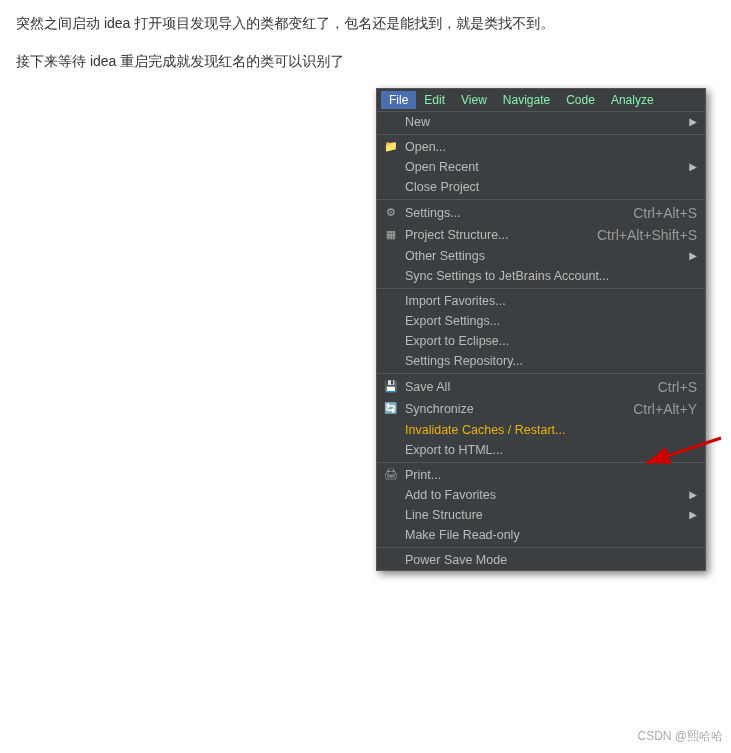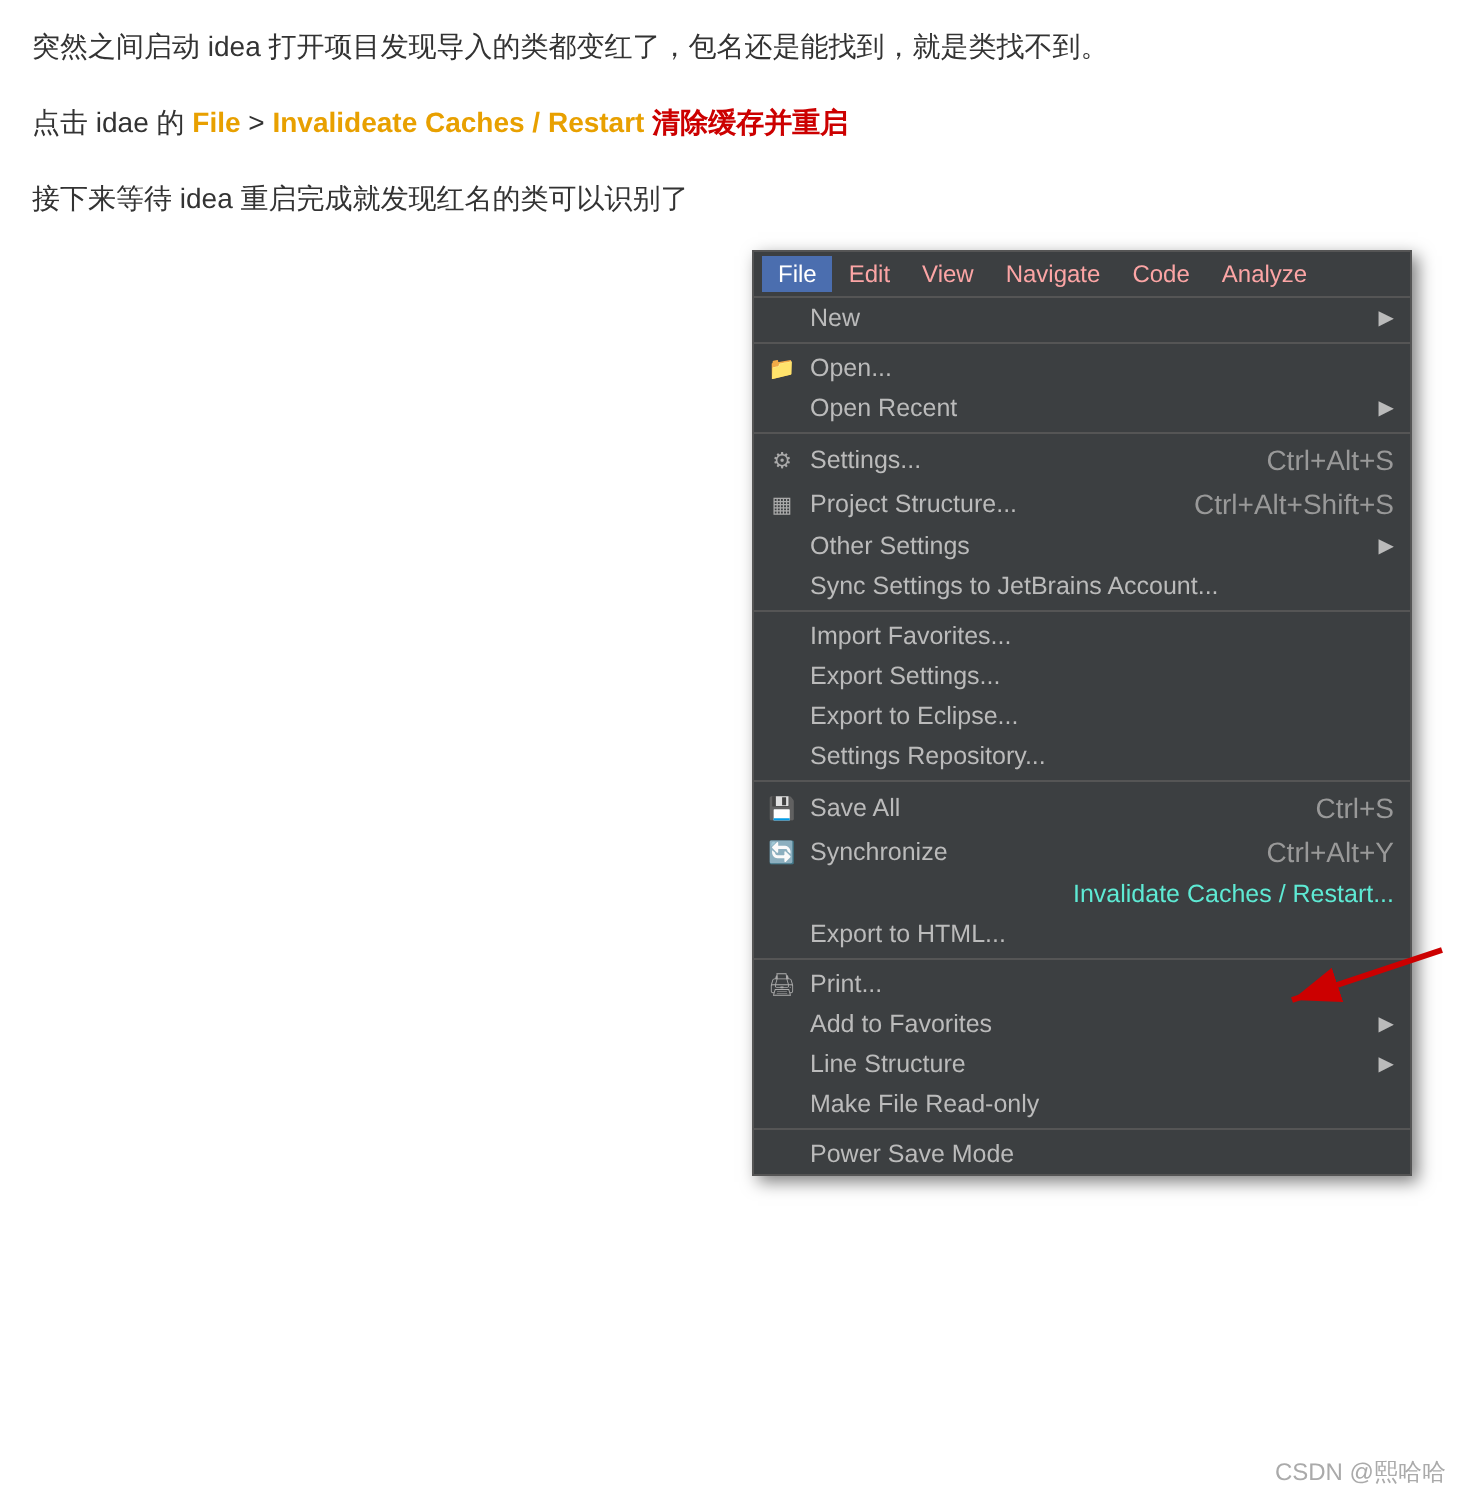--- a/index.html
+++ b/index.html
@@ -62,21 +62,21 @@
     .menu-bar {
       background: #3c3f41;
       display: flex;
       gap: 0;
       border-bottom: 1px solid #555;
       padding: 2px 4px;
     }
 
     .menu-bar-item {
       padding: 2px 8px;
-      color: #fca5a5;
+      color: #86efac;
       font-size: 12px;
       cursor: pointer;
     }
 
     .menu-bar-item.active {
       background: #4b6eaf;
       color: #fff;
     }
 
     .menu-divider {
@@ -142,23 +142,20 @@
   </style>
 </head>
 <body>
 
 <div class="page-content">
 
   <div class="text-block">
     <span>突然之间启动 idea 打开项目发现导入的类都变红了，包名还是能找到，就是类找不到。</span>
   </div>
 
-  <div class="text-block">
-    <span>点击 idae 的 </span><span class="highlight-file">File</span><span> &gt; </span><span class="highlight-menu">Invalideate Caches / Restart</span><span class="highlight-desc">  清除缓存并重启</span>
-  </div>
 
   <div class="text-block">
     <span>接下来等待 idea 重启完成就发现红名的类可以识别了</span>
   </div>
 
   <div class="menu-area">
     <div class="menu-container">
 
       <div class="menu-bar">
         <div class="menu-bar-item active">File</div>
@@ -177,20 +174,23 @@
       <div class="menu-divider"></div>
 
       <div class="menu-item">
         <span class="item-icon">📁</span>
         <span class="item-label">Open...</span>
       </div>
       <div class="menu-item">
         <span class="item-label">Open Recent</span>
         <span class="item-arrow">▶</span>
       </div>
+      <div class="menu-item">
+        <span class="item-label">Close Project</span>
+      </div>
 
       <div class="menu-divider"></div>
 
       <div class="menu-item">
         <span class="item-icon" style="color:#aaa">⚙</span>
         <span class="item-label">Settings...</span>
         <span class="item-shortcut">Ctrl+Alt+S</span>
       </div>
       <div class="menu-item">
         <span class="item-icon" style="color:#aaa">▦</span>
@@ -225,21 +225,21 @@
       <div class="menu-item">
         <span class="item-icon" style="color:#aaa">💾</span>
         <span class="item-label">Save All</span>
         <span class="item-shortcut">Ctrl+S</span>
       </div>
       <div class="menu-item">
         <span class="item-icon" style="color:#aaa">🔄</span>
         <span class="item-label">Synchronize</span>
         <span class="item-shortcut">Ctrl+Alt+Y</span>
       </div>
-      <div class="menu-item" style="color:#5eead4;text-align:right;">
+      <div class="menu-item" style="color:#eab308;">
         <span class="item-label">Invalidate Caches / Restart...</span>
       </div>
       <div class="menu-item">
         <span class="item-label">Export to HTML...</span>
       </div>
 
       <div class="menu-divider"></div>
 
       <div class="menu-item">
         <span class="item-icon" style="color:#aaa">🖨</span>

